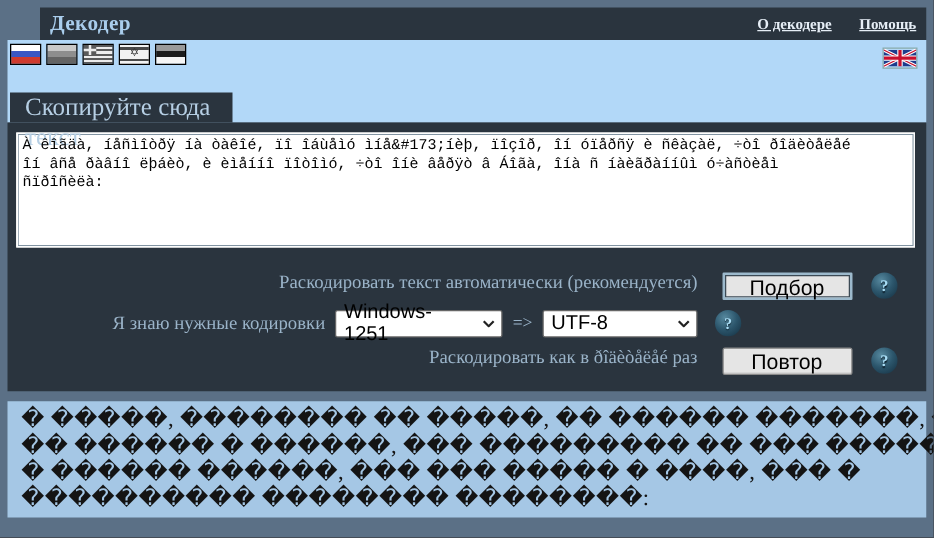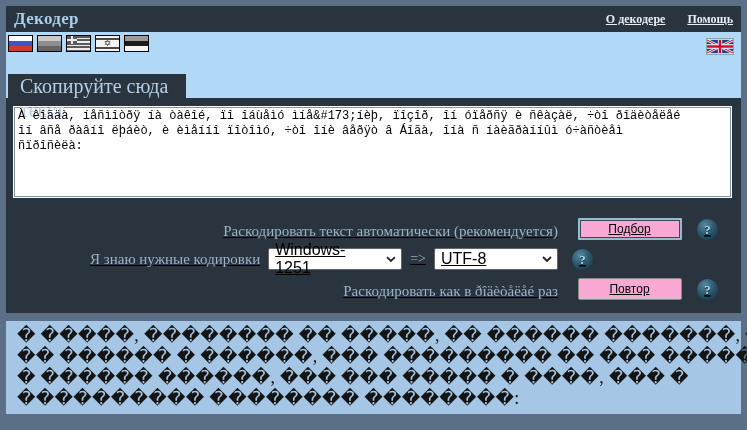--- a/index.html
+++ b/index.html
@@ -6,21 +6,21 @@
   .window{
     width:747px;height:430px;box-sizing:border-box;
     background:#5b7086;
     padding:6px 6px 18px 6px;
     font-family:"Liberation Serif", serif;
     position:relative;overflow:hidden;
   }
   
   .topbar{
     height:26px;background:#2a343e;display:flex;align-items:center;
-    justify-content:space-between;padding:0 8px;box-sizing:border-box;
+    justify-content:space-between;padding:0 8px;box-sizing:border-box;margin-left:26px;
   }
   .app-title{color:#a9cdec;font-size:17px;font-weight:bold;letter-spacing:.3px;}
   .top-links{display:flex;gap:22px;}
   .top-links a{color:#e6eef6;font-size:12px;font-weight:bold;text-decoration:underline;cursor:pointer;}
   
   .lightsection{background:#b2d8f8;}
   .langbar{display:flex;justify-content:space-between;align-items:flex-start;padding:3px 7px 0 2px;height:20px;}
   .flags{display:flex;gap:4px;}
   .flag{width:23px;height:15px;border:1px solid #000;display:inline-block;box-sizing:content-box;cursor:pointer;position:relative;}
   .flag.russia{background:linear-gradient(#ffffff 0 33%,#3a57c4 33% 66%,#cf3a2e 66% 100%);}
@@ -47,28 +47,28 @@
   
   .panel{background:#2a343e;height:215px;box-sizing:border-box;padding:8px 7px 0 7px;}
   textarea.src{
     display:block;width:719px;height:92px;box-sizing:border-box;
     background:#fff;color:#000;
     border:1px solid #fdfdfd;box-shadow:inset 0 0 0 1px #8193a1;
     font-family:"Liberation Mono","DejaVu Sans Mono",monospace;
     font-size:12px;line-height:15px;padding:2px 4px;resize:none;overflow:hidden;outline:none;
   }
   .rows{margin-top:20px;}
-  .ctl-row{display:flex;align-items:flex-end;height:22px;margin-bottom:8px;text-decoration:underline;}
+  .ctl-row{display:flex;align-items:flex-start;height:22px;margin-bottom:8px;}
   .ctl-left{width:545px;display:flex;justify-content:flex-end;align-items:center;gap:8px;}
   .ctl-label{color:#9ab3c8;font-size:15px;white-space:nowrap;}
   .arrow{color:#9ab3c8;font-size:14px;font-family:"Liberation Serif",serif;}
   .btn-wrap{margin-left:18px;width:107px;display:flex;justify-content:center;}
   button.decbtn{
-    width:104px;height:22px;font-family:"Liberation Sans",sans-serif;font-size:12px;
-    color:#000;background:#f9a8d4;cursor:pointer;box-sizing:border-box;
+    width:104px;height:22px;font-family:"Liberation Sans",sans-serif;font-size:17px;
+    color:#000;background:#e5e5e5;cursor:pointer;box-sizing:border-box;
   }
   button.primary{border:2px solid #9cb9cc;box-shadow:inset 0 0 0 1px #3c4a55;border-radius:1px;}
   button.plain{border:1px solid #8a8a8a;border-radius:2px;box-shadow:inset 0 -1px 0 #c9c9c9;}
   .help{
     margin-left:14px;width:21px;height:21px;border-radius:50%;
     background:radial-gradient(circle at 38% 30%,#57899f 0%,#2c566c 48%,#132e3f 100%);
     color:#a8dcf4;font-family:"Liberation Serif",serif;font-weight:bold;font-size:13px;
     display:flex;align-items:center;justify-content:center;cursor:pointer;
     text-shadow:0 1px 1px #0a1c28;
   }

